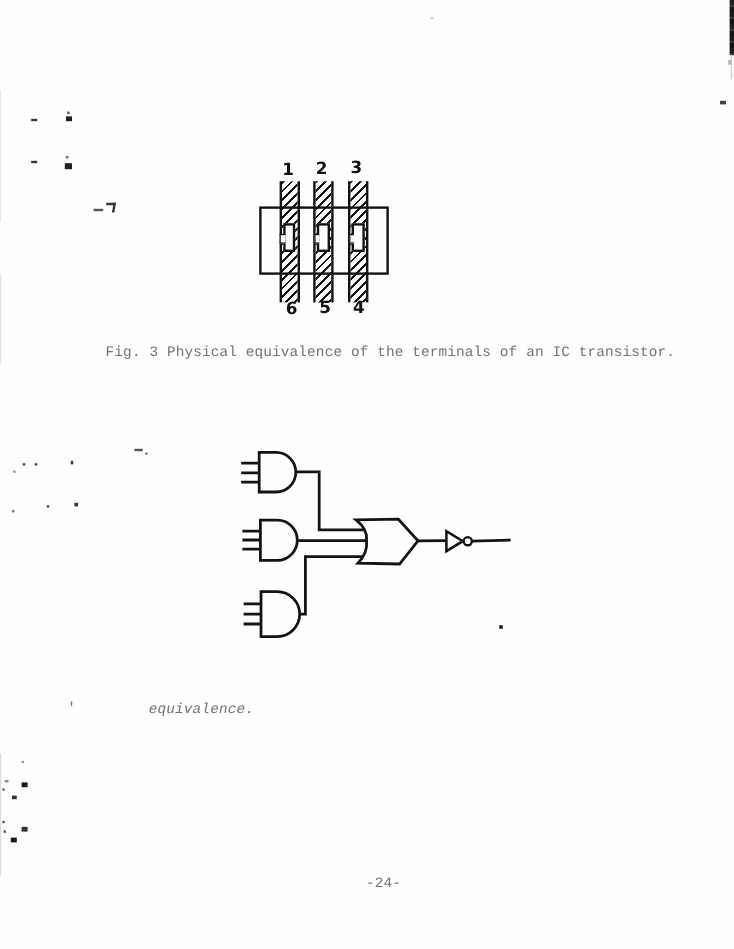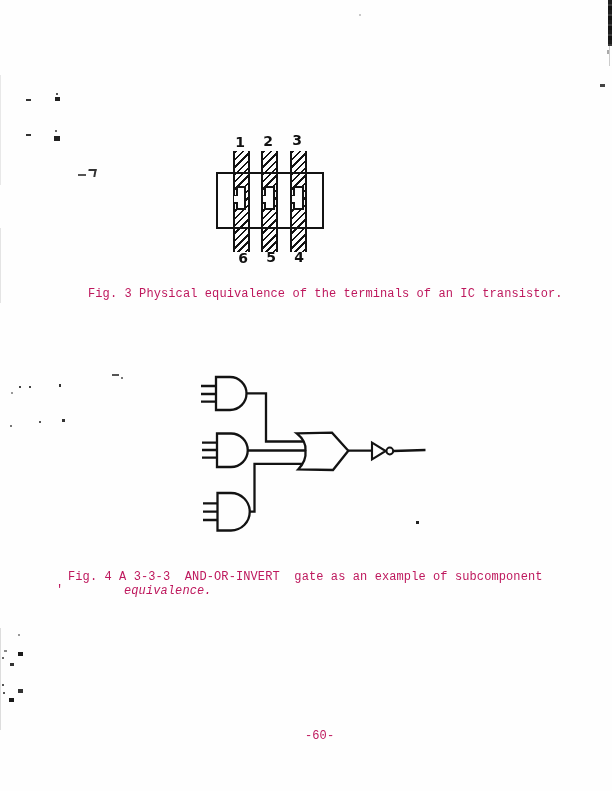--- a/index.html
+++ b/index.html
@@ -1,19 +1,19 @@
 <!DOCTYPE html>
 <html><head>
 <meta charset="utf-8">
 <style>
   html,body{margin:0;padding:0;background:#ffffff;}
   .page{position:relative;width:612px;height:791px;background:#fefefe;overflow:hidden;
         font-family:"Liberation Mono","DejaVu Sans Mono",monospace;color:#161616;}
   .cap{position:absolute;font-size:12px;line-height:14px;letter-spacing:0.1px;
-       white-space:pre;color:#be185d;}
+       white-space:pre;color:#737373;}
   
   .t-bar{position:absolute;top:151px;height:101px;width:16.5px;box-sizing:border-box;
          border-left:2.2px solid #131313;border-right:2.2px solid #131313;
          background:repeating-linear-gradient(135deg,#131313 0px,#131313 1.7px,
                     rgba(0,0,0,0) 1.7px,rgba(0,0,0,0) 5.2px);}
   .t-rect{position:absolute;left:216px;top:172px;width:108px;height:57px;
           box-sizing:border-box;border:2.4px solid #131313;}
   .t-win{position:absolute;top:186px;width:10.5px;height:24px;box-sizing:border-box;
          border:2px solid #131313;background:#fdfdfd;}
   .t-tab{position:absolute;left:-4.5px;top:7px;width:4.5px;height:8px;box-sizing:border-box;
@@ -71,25 +71,24 @@
 
     <path fill="#fefefe" d="M22.5,123 L36,123 A18.75,18.75 0 0 1 36,160.5 L22.5,160.5 Z"></path>
     <path d="M8,133.3 L22.5,133.3 M8,141.7 L22.5,141.7 M8,150 L22.5,150"></path>
 
     <path fill="#fefefe" d="M101.7,63.3 L137,62.7 L153.3,80.7 L138,100 L103.3,99.3 Q111.5,91 110.5,80.7 Q111.5,71 101.7,63.3 Z"></path>
 
     <path fill="#fefefe" stroke-width="2.1" d="M177,72.7 L177,89.3 L190.7,81 Z"></path>
     <circle cx="194.8" cy="81" r="3.4" fill="#fefefe" stroke-width="2"></circle>
   </svg>
 
-  <div class="cap" style="left:68px;top:570px;">Fig. 4 A 3-3-3  AND-OR-INVERT  gate as an example of subcomponent</div>
   <div class="cap" style="left:124px;top:584px;font-style:italic;">equivalence.</div>
   <div class="cap" style="left:56px;top:583px;">'</div>
 
-  <div class="cap" style="left:305px;top:729px;">-60-</div>
+  <div class="cap" style="left:305px;top:729px;">-24-</div>
 
   <div>
     <div class="speck" style="left:608px;top:0;width:4px;height:46px;background:repeating-linear-gradient(180deg,#1e1e1e 0 4px,#3a3a3a 4px 6px,#141414 6px 10px);"></div>
     <div class="speck" style="left:607px;top:50px;width:2px;height:4px;background:#aaa;"></div>
     <div class="speck" style="left:600px;top:84px;width:5px;height:3px;background:#444;"></div>
     <div class="speck" style="left:609px;top:46px;width:1px;height:20px;background:#ccc;"></div>
     <div class="speck" style="left:359px;top:14px;width:2px;height:2px;background:#c9c9c9;"></div>
 
     <div class="speck" style="left:26px;top:99px;width:5px;height:2px;background:#333;"></div>
     <div class="speck" style="left:55px;top:97px;width:5px;height:4px;background:#222;"></div>

